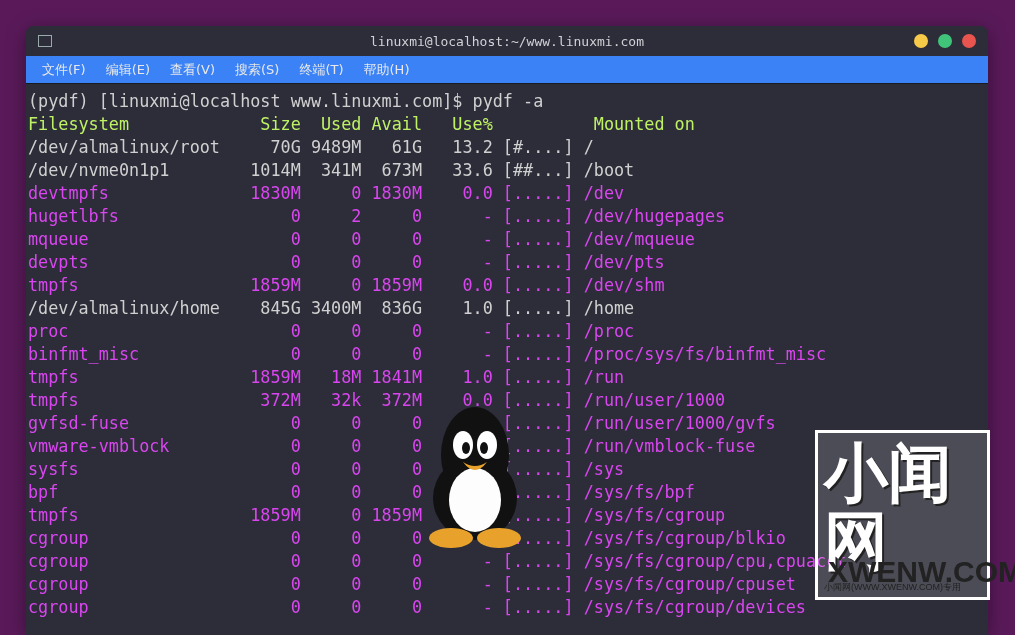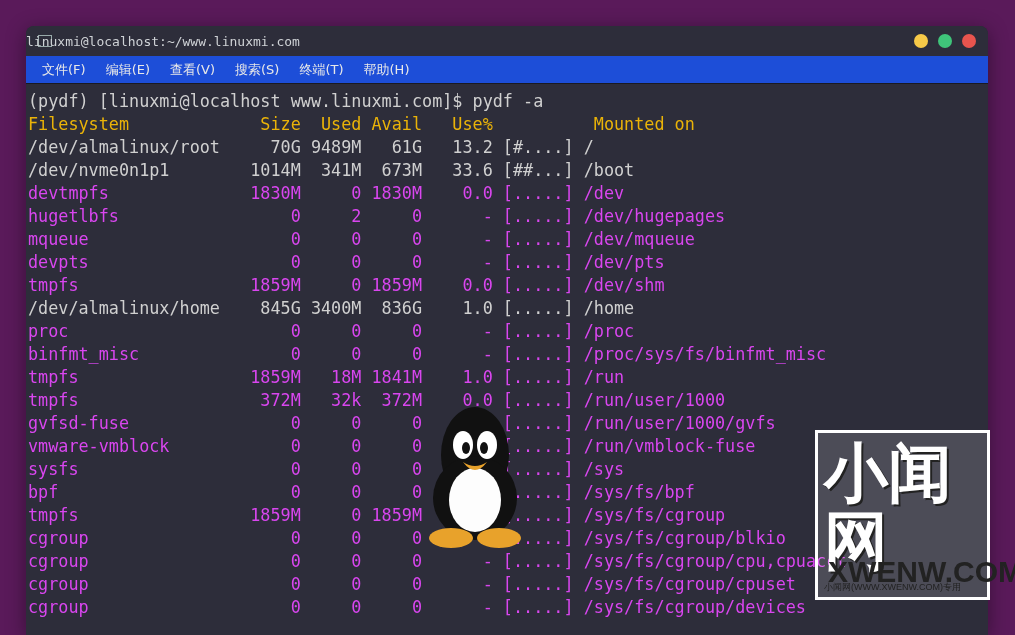--- a/index.html
+++ b/index.html
@@ -8,38 +8,38 @@
   .window {
     position: absolute; left: 26px; top: 26px; width: 962px; height: 609px;
     background: #2d2d3a; border-radius: 8px 8px 0 0; box-shadow: 0 4px 20px rgba(0,0,0,0.4);
     display: flex; flex-direction: column; overflow: hidden;
   }
   .titlebar {
     height: 30px; background: #2d2d3a; display: flex; align-items: center; position: relative;
     color: #cfd2d6; font-size: 13px;
   }
   .title-icon { width: 14px; height: 12px; border: 1px solid #9aa; margin-left: 12px; margin-right: 6px; }
-  .title-text { position: absolute; left: 0; right: 0; text-align: left; pointer-events: none; }
+  .title-text { position: absolute; left: 0; right: 0; text-align: center; pointer-events: none; }
   .title-controls { position: absolute; right: 12px; display: flex; gap: 10px; }
   .dot { width: 14px; height: 14px; border-radius: 50%; }
   .dot.min { background: #f7c948; }
   .dot.max { background: #3fc47a; }
   .dot.close { background: #e8544e; }
   .menubar {
-    height: 28px; background: #1d4ed8; display: flex; align-items: center; padding: 0 6px;
+    height: 28px; background: #3b82f6; display: flex; align-items: center; padding: 0 6px;
     color: #e8e8e8; font-size: 13px; border-bottom: 1px solid #1a1a22;
     font-family: "DejaVu Sans", sans-serif;
   }
   .menu-item { padding: 4px 10px; cursor: pointer; }
   .terminal {
     flex: 1; background: #2d2d3a; padding: 6px 2px; color: #e0e0e0;
     font-size: 16.8px; line-height: 23px; white-space: pre; overflow: hidden;
     font-family: "DejaVu Sans Mono", "Menlo", "Consolas", monospace; letter-spacing: 0px;
   }
-  .fg-red { color: #eab308; }
+  .fg-red { color: #bef264; }
   .fg-cyan { color: #d946ef; }
   .fg-grey { color: #d0d0d0; }
 
   
   .overlay { position: absolute; left: 415px; top: 400px; width: 580px; height: 200px; pointer-events: none; }
   .tux { position: absolute; left: 0; top: 0; width: 120px; height: 150px; }
   .linux-word {
     position: absolute; left: 115px; top: 22px; font-family: Arial, sans-serif; font-weight: 900;
     font-size: 110px; color: #1f82c4; letter-spacing: -6px;
   }

